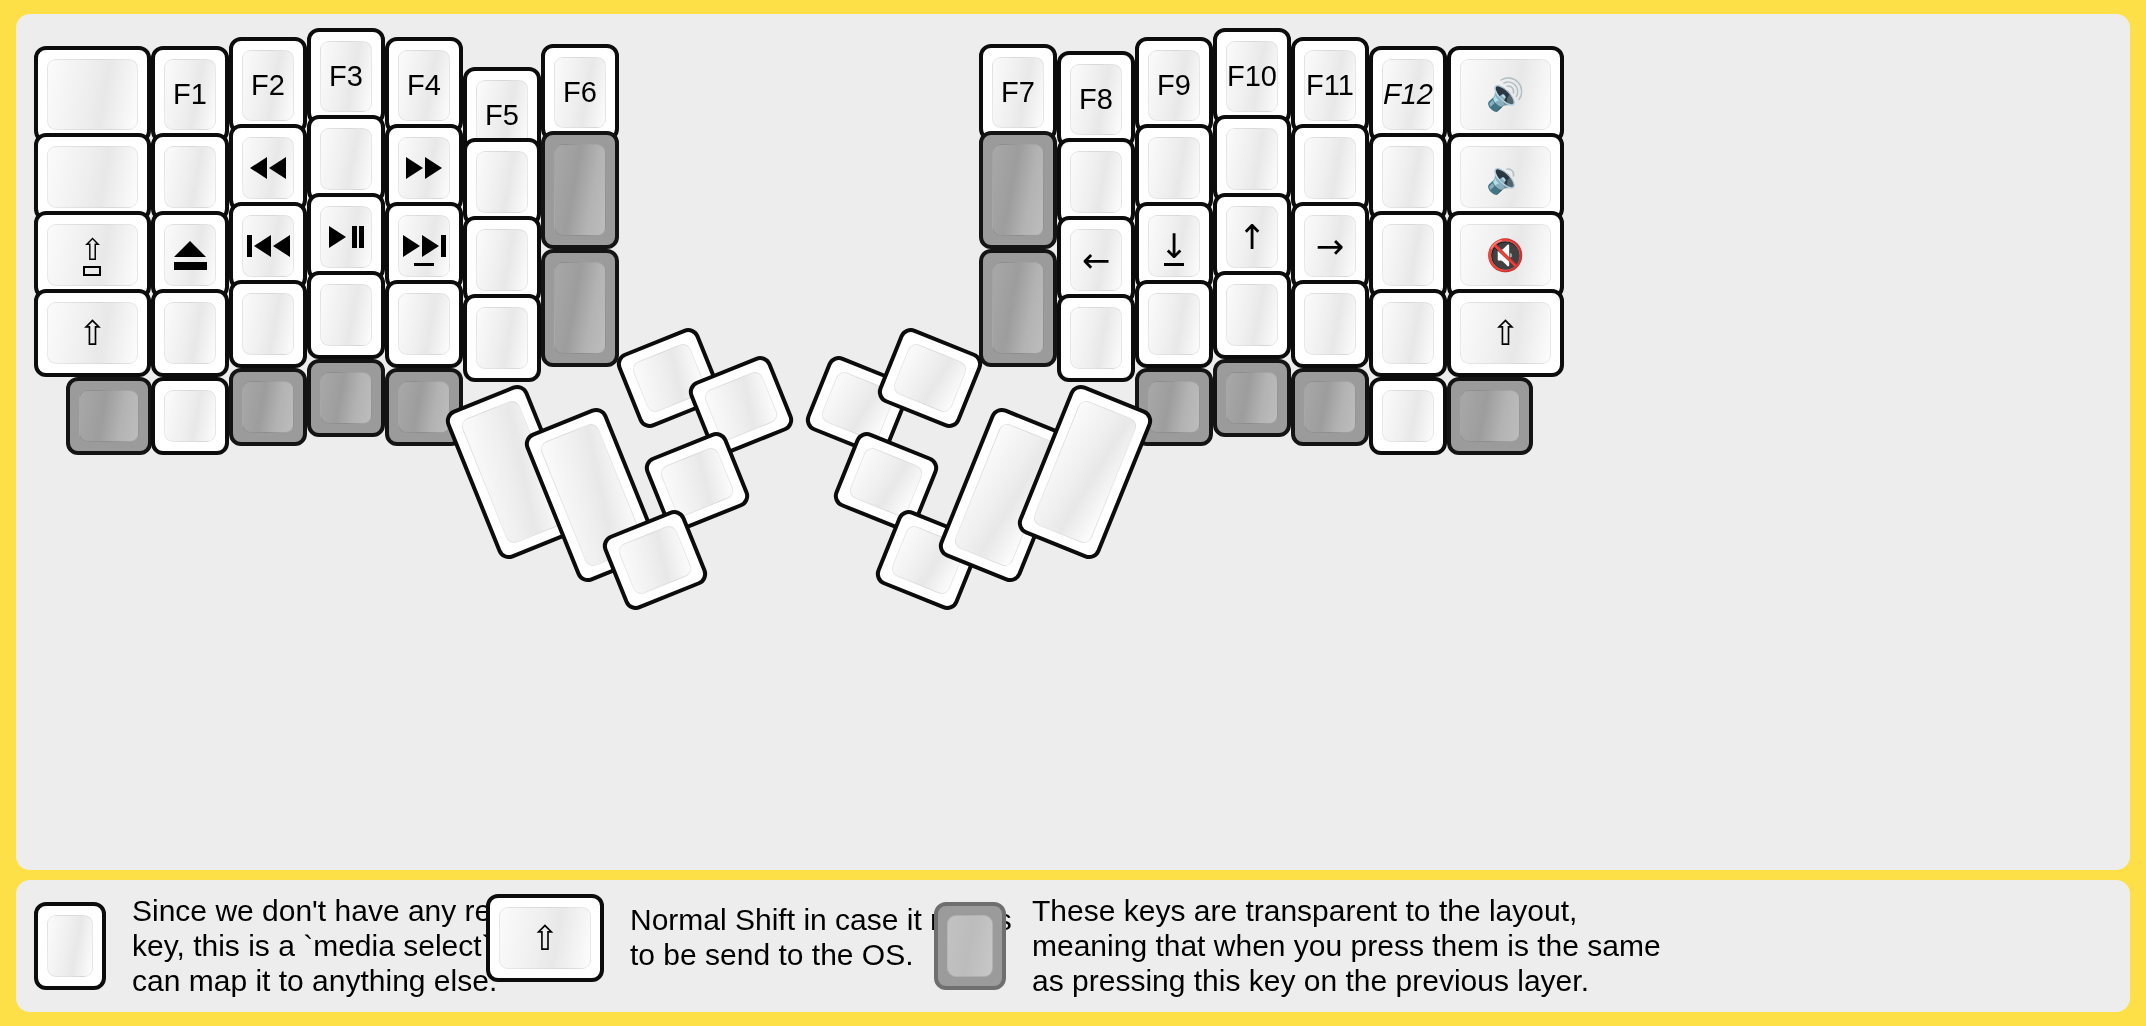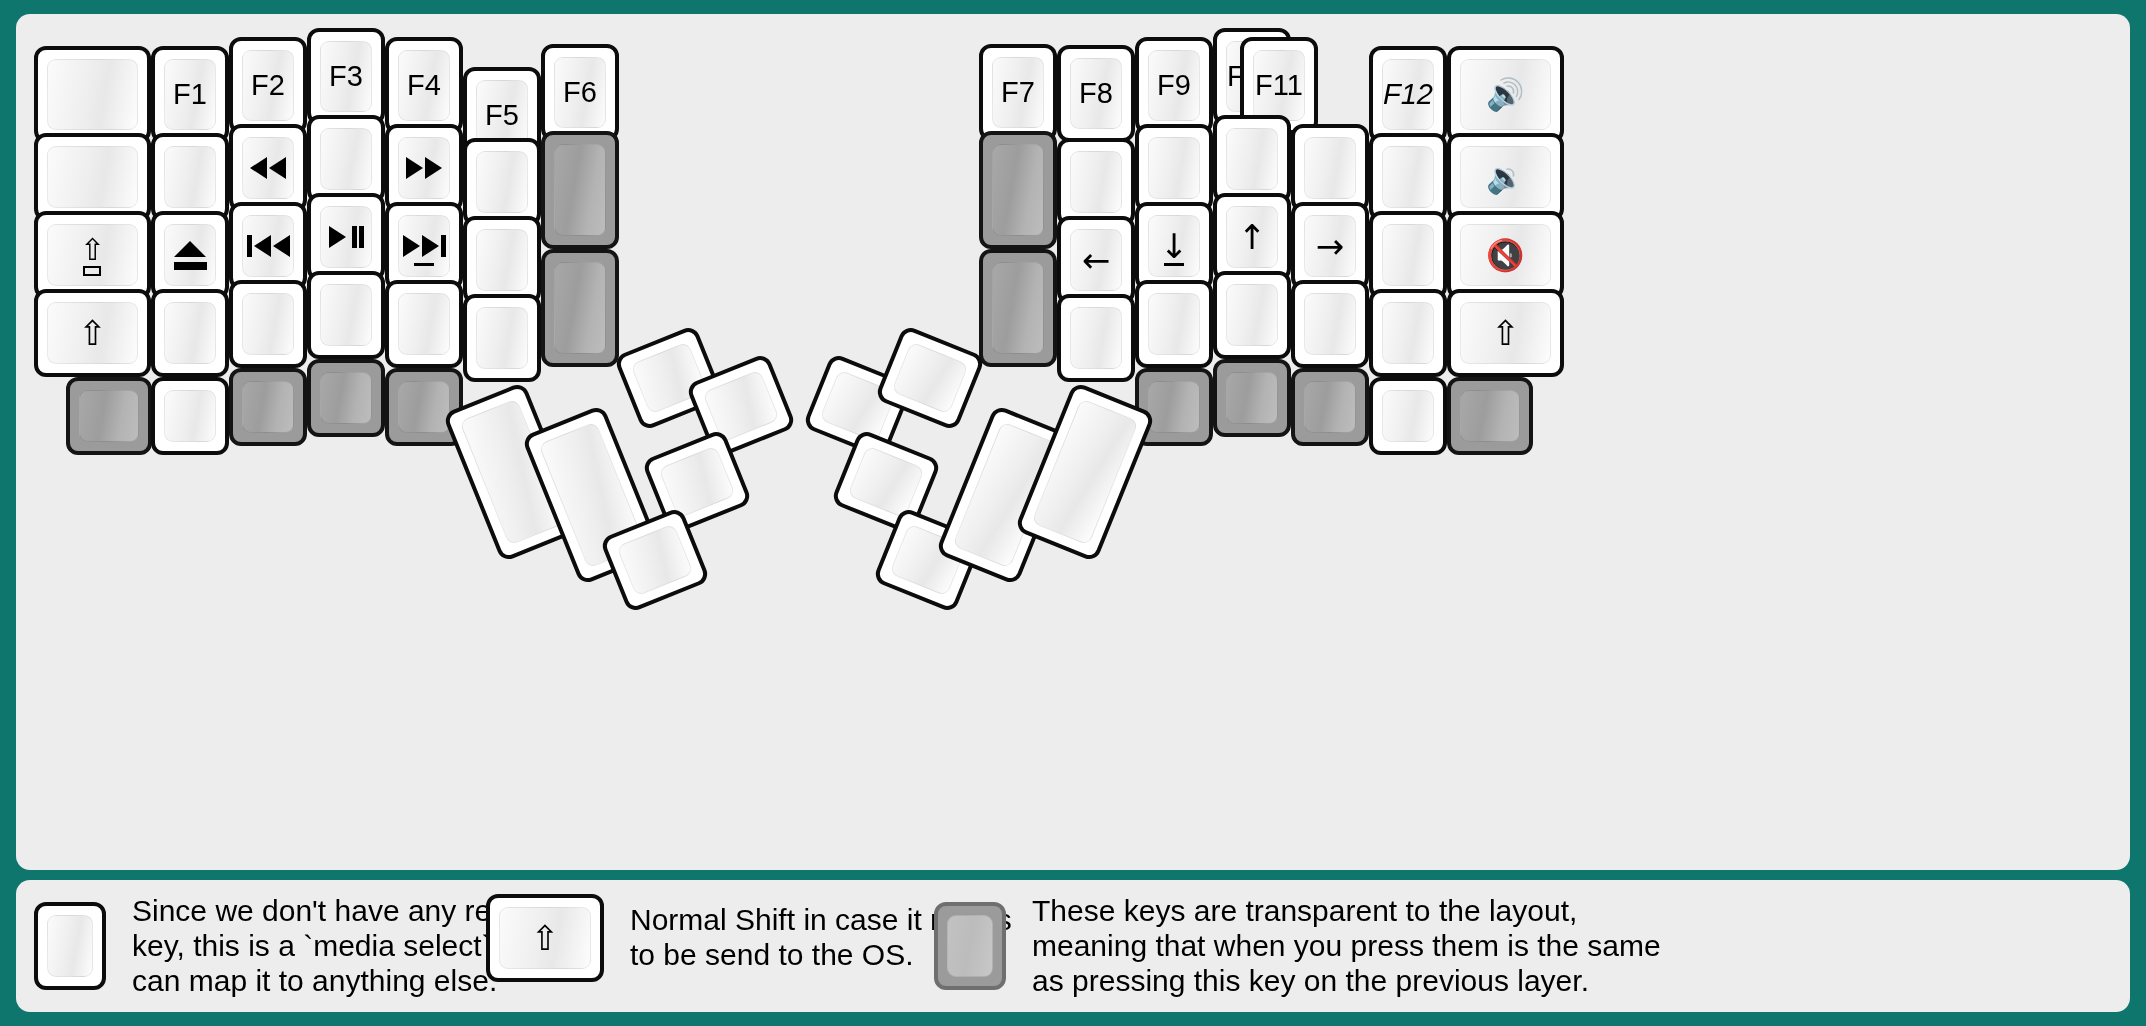--- a/index.html
+++ b/index.html
@@ -1,17 +1,17 @@
 <!DOCTYPE html>
 <html><head>
 <meta charset="utf-8">
 <style>
   html,body{margin:0;padding:0;background:#fff;}
   body{font-family:"Liberation Sans","DejaVu Sans",sans-serif;}
-  #root{position:relative;width:2146px;height:1026px;background:#0f766e;overflow:hidden;}
+  #root{position:relative;width:2146px;height:1026px;background:#fde047;overflow:hidden;}
 
   
   .panel{position:absolute;background:#ededed;border-radius:14px;}
   #main-panel{left:16px;top:14px;width:2114px;height:856px;}
   #legend-panel{left:16px;top:880px;width:2114px;height:132px;}
 
   
   #layer-title{position:absolute;left:992px;top:55px;font-size:40px;color:#000;
                letter-spacing:.2px;white-space:nowrap;}
 
@@ -240,36 +240,36 @@
       <div class="cap"></div>
     </div>
     <div class="key" style="left: 611px; top: 520px; width: 88px; height: 80px; transform: rotate(-22deg);">
       <div class="cap"></div>
     </div>
     <div class="key" style="left: 979px; top: 44px; width: 78px; height: 97px;">
       <div class="cap">
         <span class="lbl">F7</span>
       </div>
     </div>
-    <div class="key" style="left: 1057px; top: 45px; width: 78px; height: 97px;">
+    <div class="key" style="left: 1057px; top: 51px; width: 78px; height: 97px;">
       <div class="cap">
         <span class="lbl">F8</span>
       </div>
     </div>
     <div class="key" style="left: 1135px; top: 37px; width: 78px; height: 97px;">
       <div class="cap">
         <span class="lbl">F9</span>
       </div>
     </div>
     <div class="key" style="left: 1213px; top: 28px; width: 78px; height: 97px;">
       <div class="cap">
         <span class="lbl">F10</span>
       </div>
     </div>
-    <div class="key" style="left: 1240px; top: 37px; width: 78px; height: 97px;">
+    <div class="key" style="left: 1291px; top: 37px; width: 78px; height: 97px;">
       <div class="cap">
         <span class="lbl">F11</span>
       </div>
     </div>
     <div class="key" style="left: 1369px; top: 46px; width: 78px; height: 97px; font-style: italic;">
       <div class="cap">
         <span class="lbl">F12</span>
       </div>
     </div>
     <div class="key" style="left: 1447px; top: 46px; width: 117px; height: 97px;">

